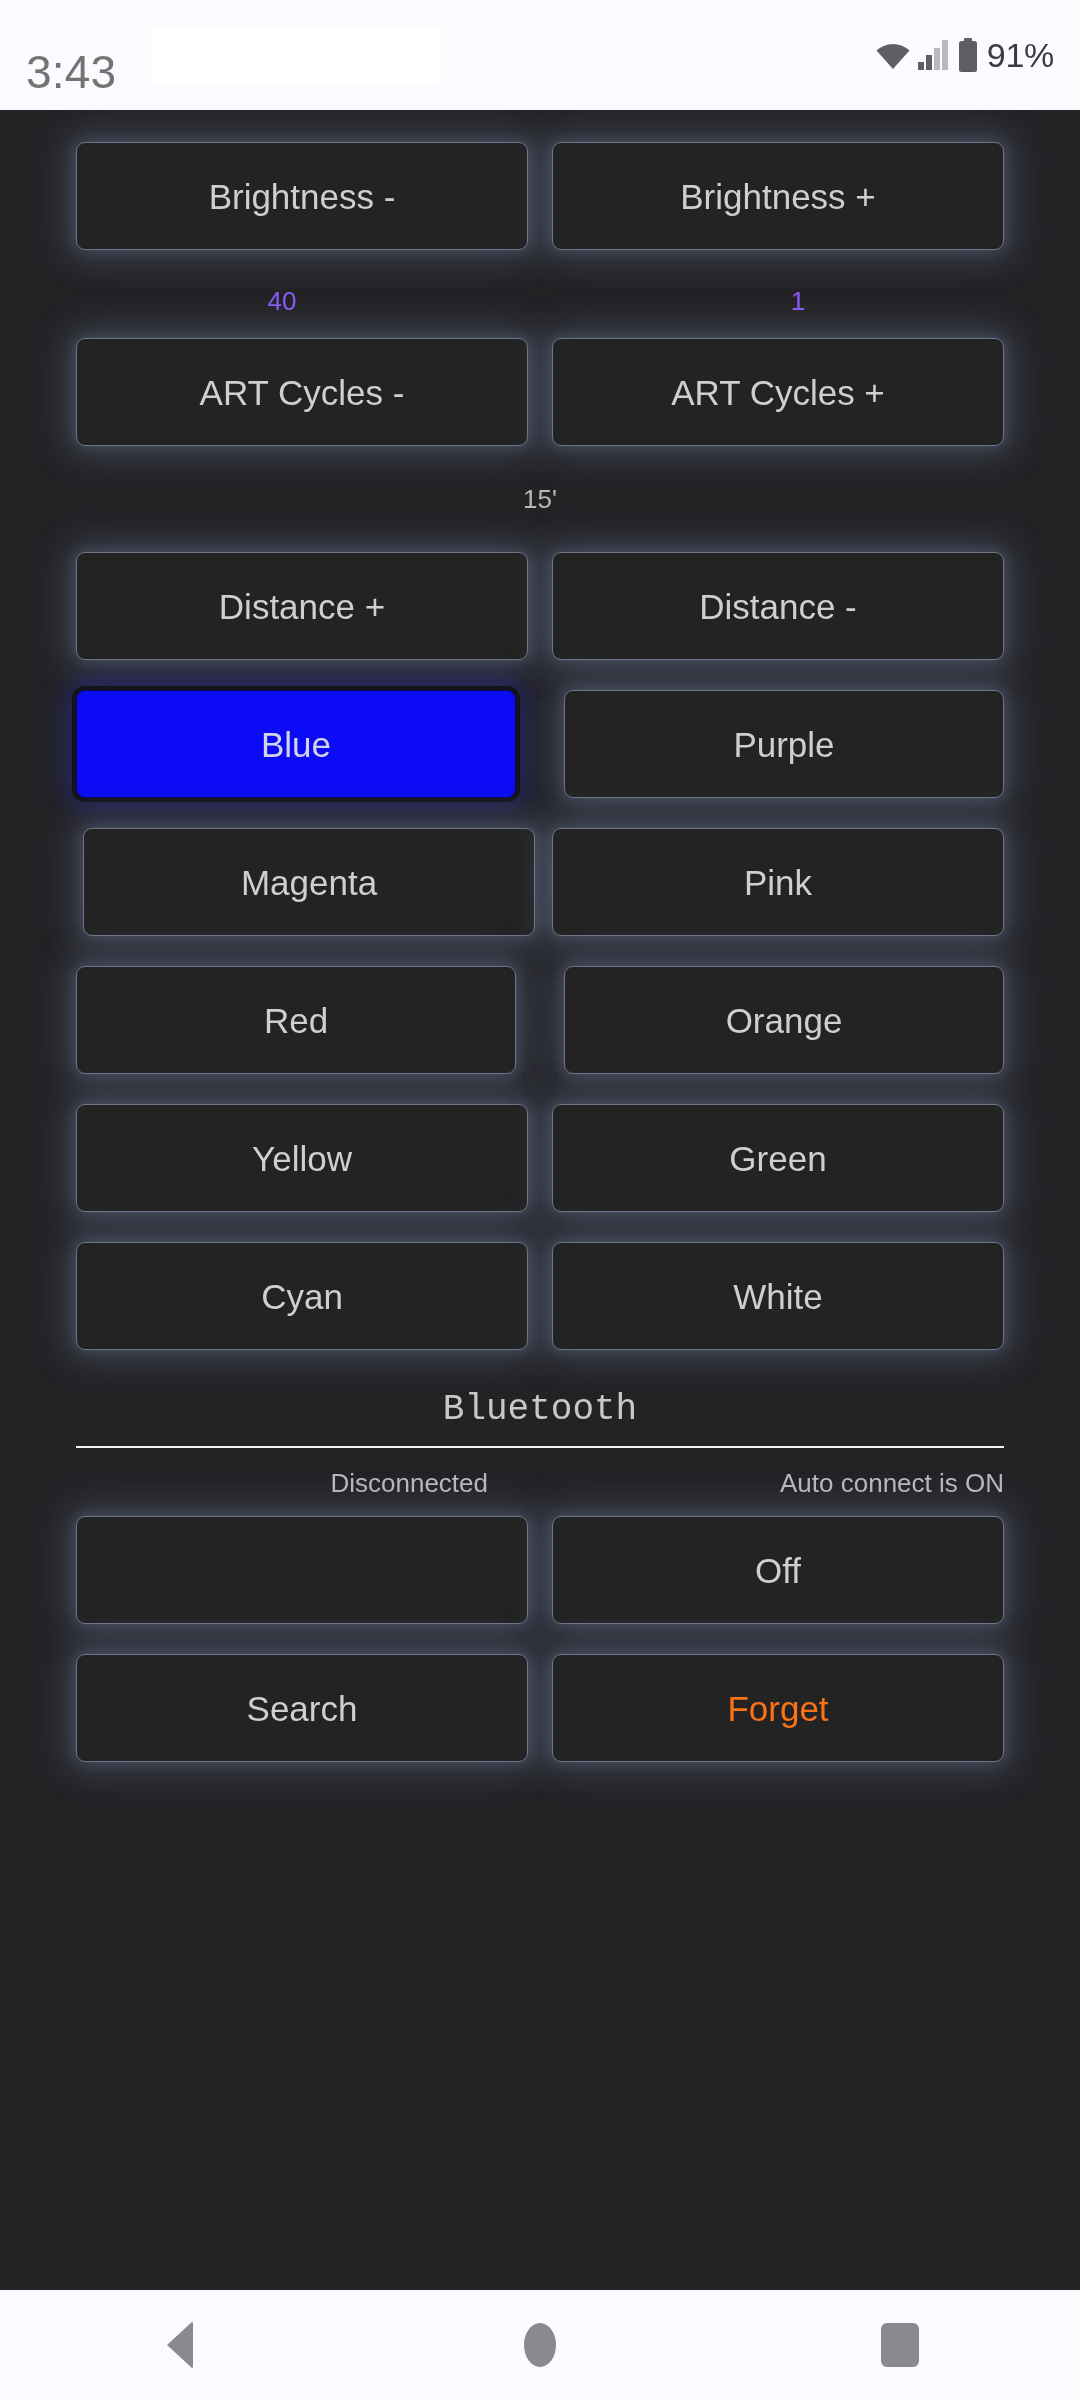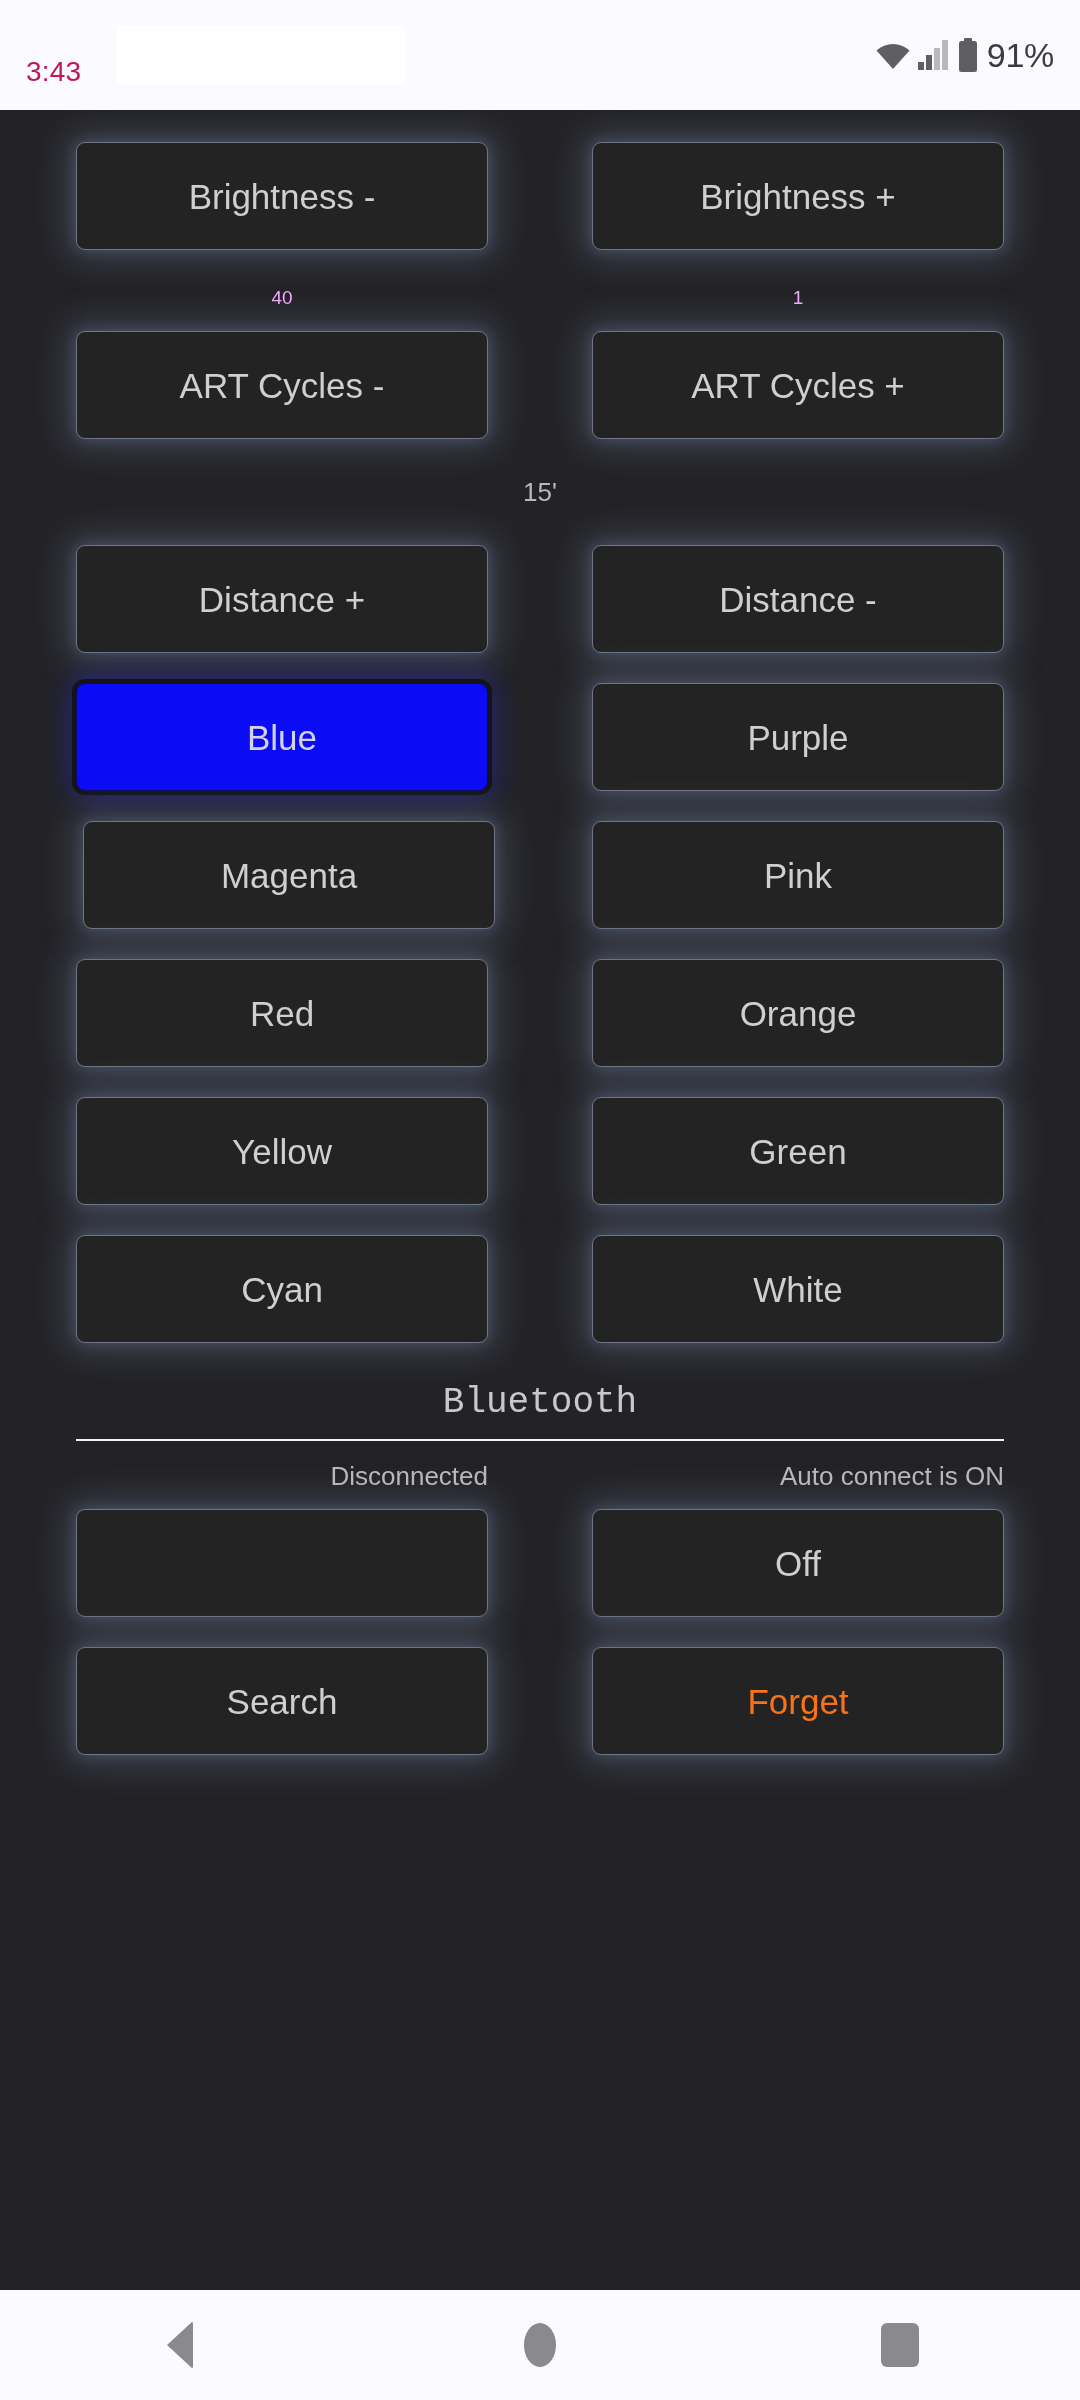--- a/index.html
+++ b/index.html
@@ -31,22 +31,22 @@
     justify-content: space-between;
     padding: 0 26px 0 26px;
     position: relative;
     z-index: 5;
   }
   .status-left {
     display: flex;
     align-items: center;
   }
   .status-clock {
-    font-size: 28px;
-    color: #be185d;
+    font-size: 46px;
+    color: #737373;
     letter-spacing: 0.2px;
     margin-top: 33px;
   }
   .notif-blank {
     width: 288px;
     height: 58px;
     margin-left: 36px;
     background: #ffffff;
     border-radius: 2px;
   }
@@ -73,21 +73,21 @@
     padding: 0 76px;
   }
 
   .row {
     display: flex;
     justify-content: space-between;
     align-items: flex-start;
   }
 
   .btn {
-    width: 412px;
+    width: 452px;
     height: 108px;
     border-radius: 9px;
     background: #232323;
     border: 1px solid #6e7585;
     color: #cfcfd2;
     font-size: 35px;
     font-family: "Liberation Sans", sans-serif;
     display: flex;
     align-items: center;
     justify-content: center;
@@ -112,22 +112,22 @@
 
   
   .value-row {
     display: flex;
     justify-content: space-between;
     padding: 0;
   }
   .value-cell {
     width: 412px;
     text-align: center;
-    font-size: 19px;
-    color: #f0abfc;
+    font-size: 26px;
+    color: #8b5cf6;
     line-height: 1;
   }
   .value-center {
     width: 100%;
     text-align: center;
     font-size: 26px;
     color: #b9b9bc;
     line-height: 1;
   }
 

